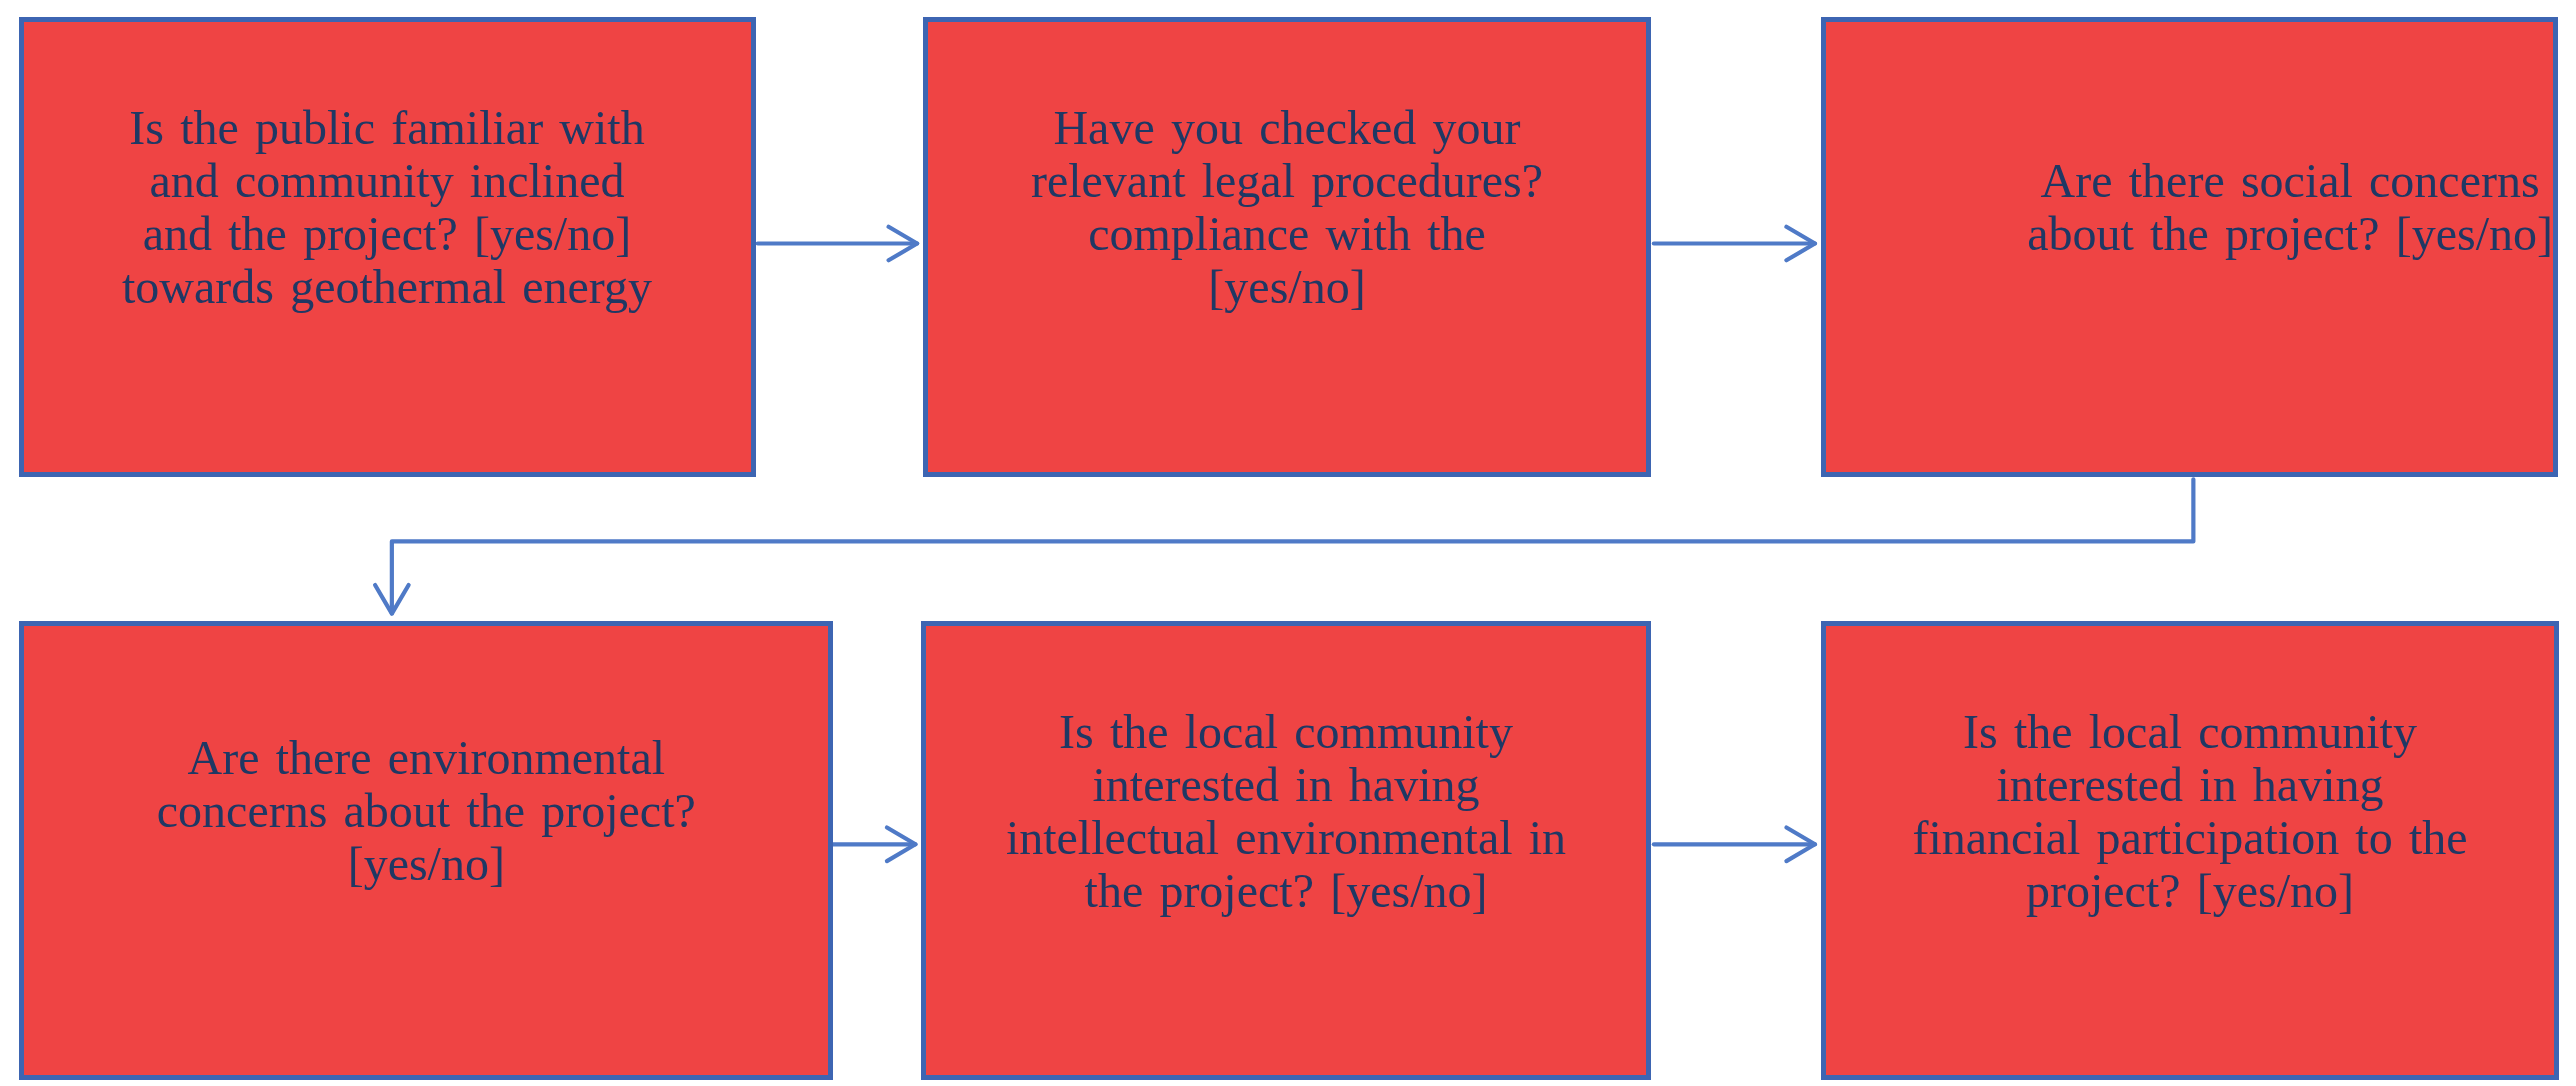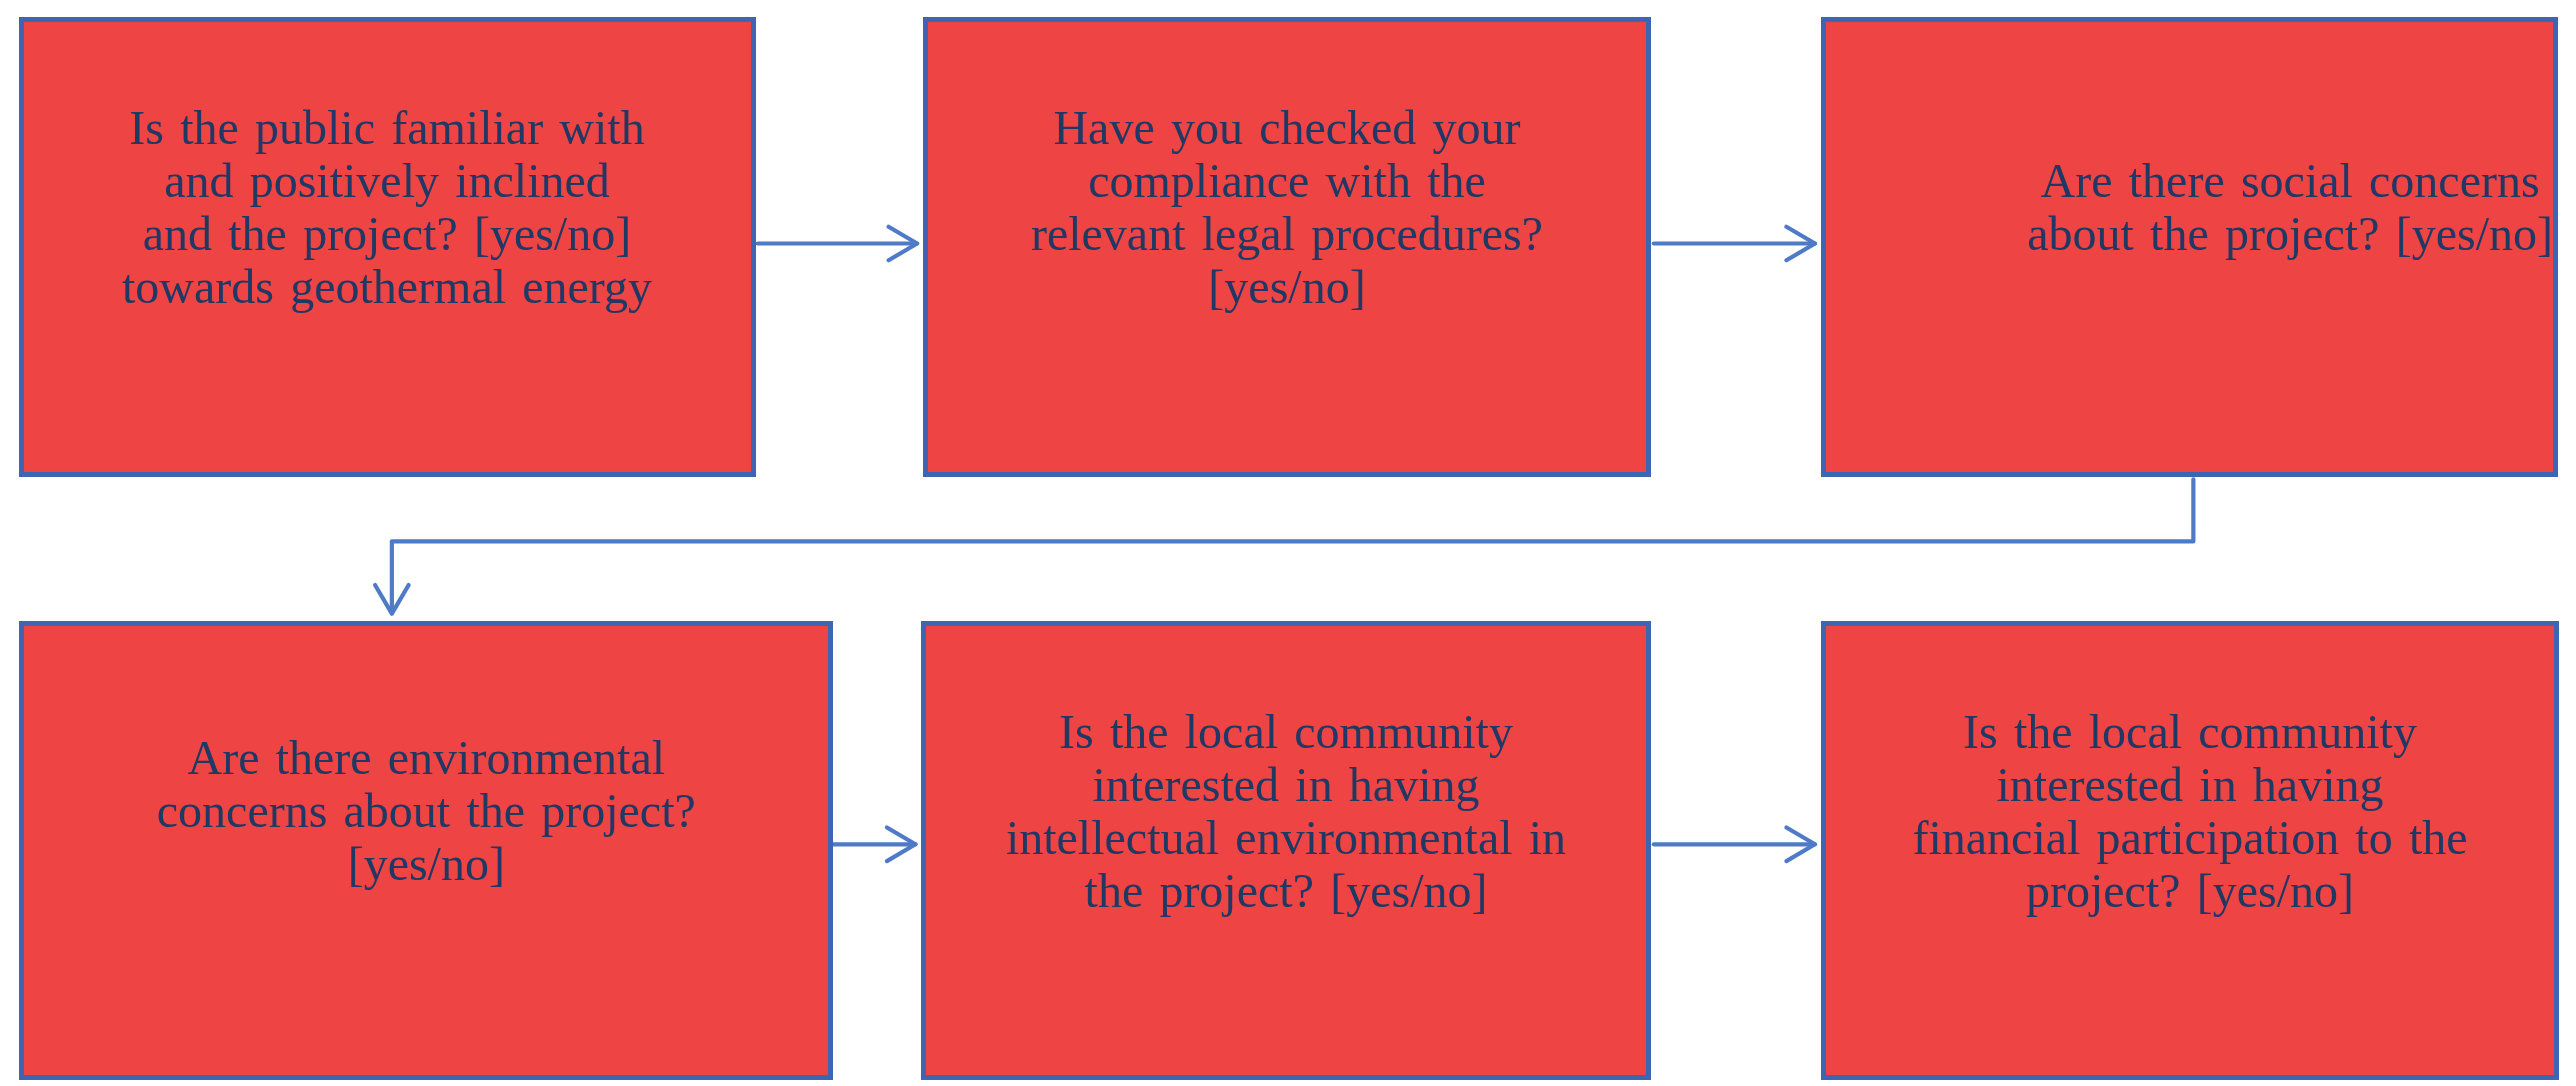--- a/index.html
+++ b/index.html
@@ -71,31 +71,31 @@
     <path class="wire" d="M 901 1006 L 1091 1006"></path>
     <path class="wire" d="M 1057 986 L 1091 1006 L 1057 1026"></path>
 
     <path class="wire" d="M 1971 1006 L 2163 1006"></path>
     <path class="wire" d="M 2129 986 L 2163 1006 L 2129 1026"></path>
   </svg>
 
   <div class="node" id="n1">
     <div class="lines">
       <span class="line">Is the public familiar with</span>
-      <span class="line">and positively inclined</span>
+      <span class="line">and community inclined</span>
       <span class="line">and the project? [yes/no]</span>
       <span class="line">towards geothermal energy</span>
     </div>
   </div>
 
   <div class="node" id="n2">
     <div class="lines">
       <span class="line">Have you checked your</span>
+      <span class="line">relevant legal procedures?</span>
       <span class="line">compliance with the</span>
-      <span class="line">relevant legal procedures?</span>
       <span class="line">[yes/no]</span>
     </div>
   </div>
 
   <div class="node" id="n3">
     <div class="lines">
       <span class="line">Are there social concerns</span>
       <span class="line">about the project? [yes/no]</span>
     </div>
   </div>

